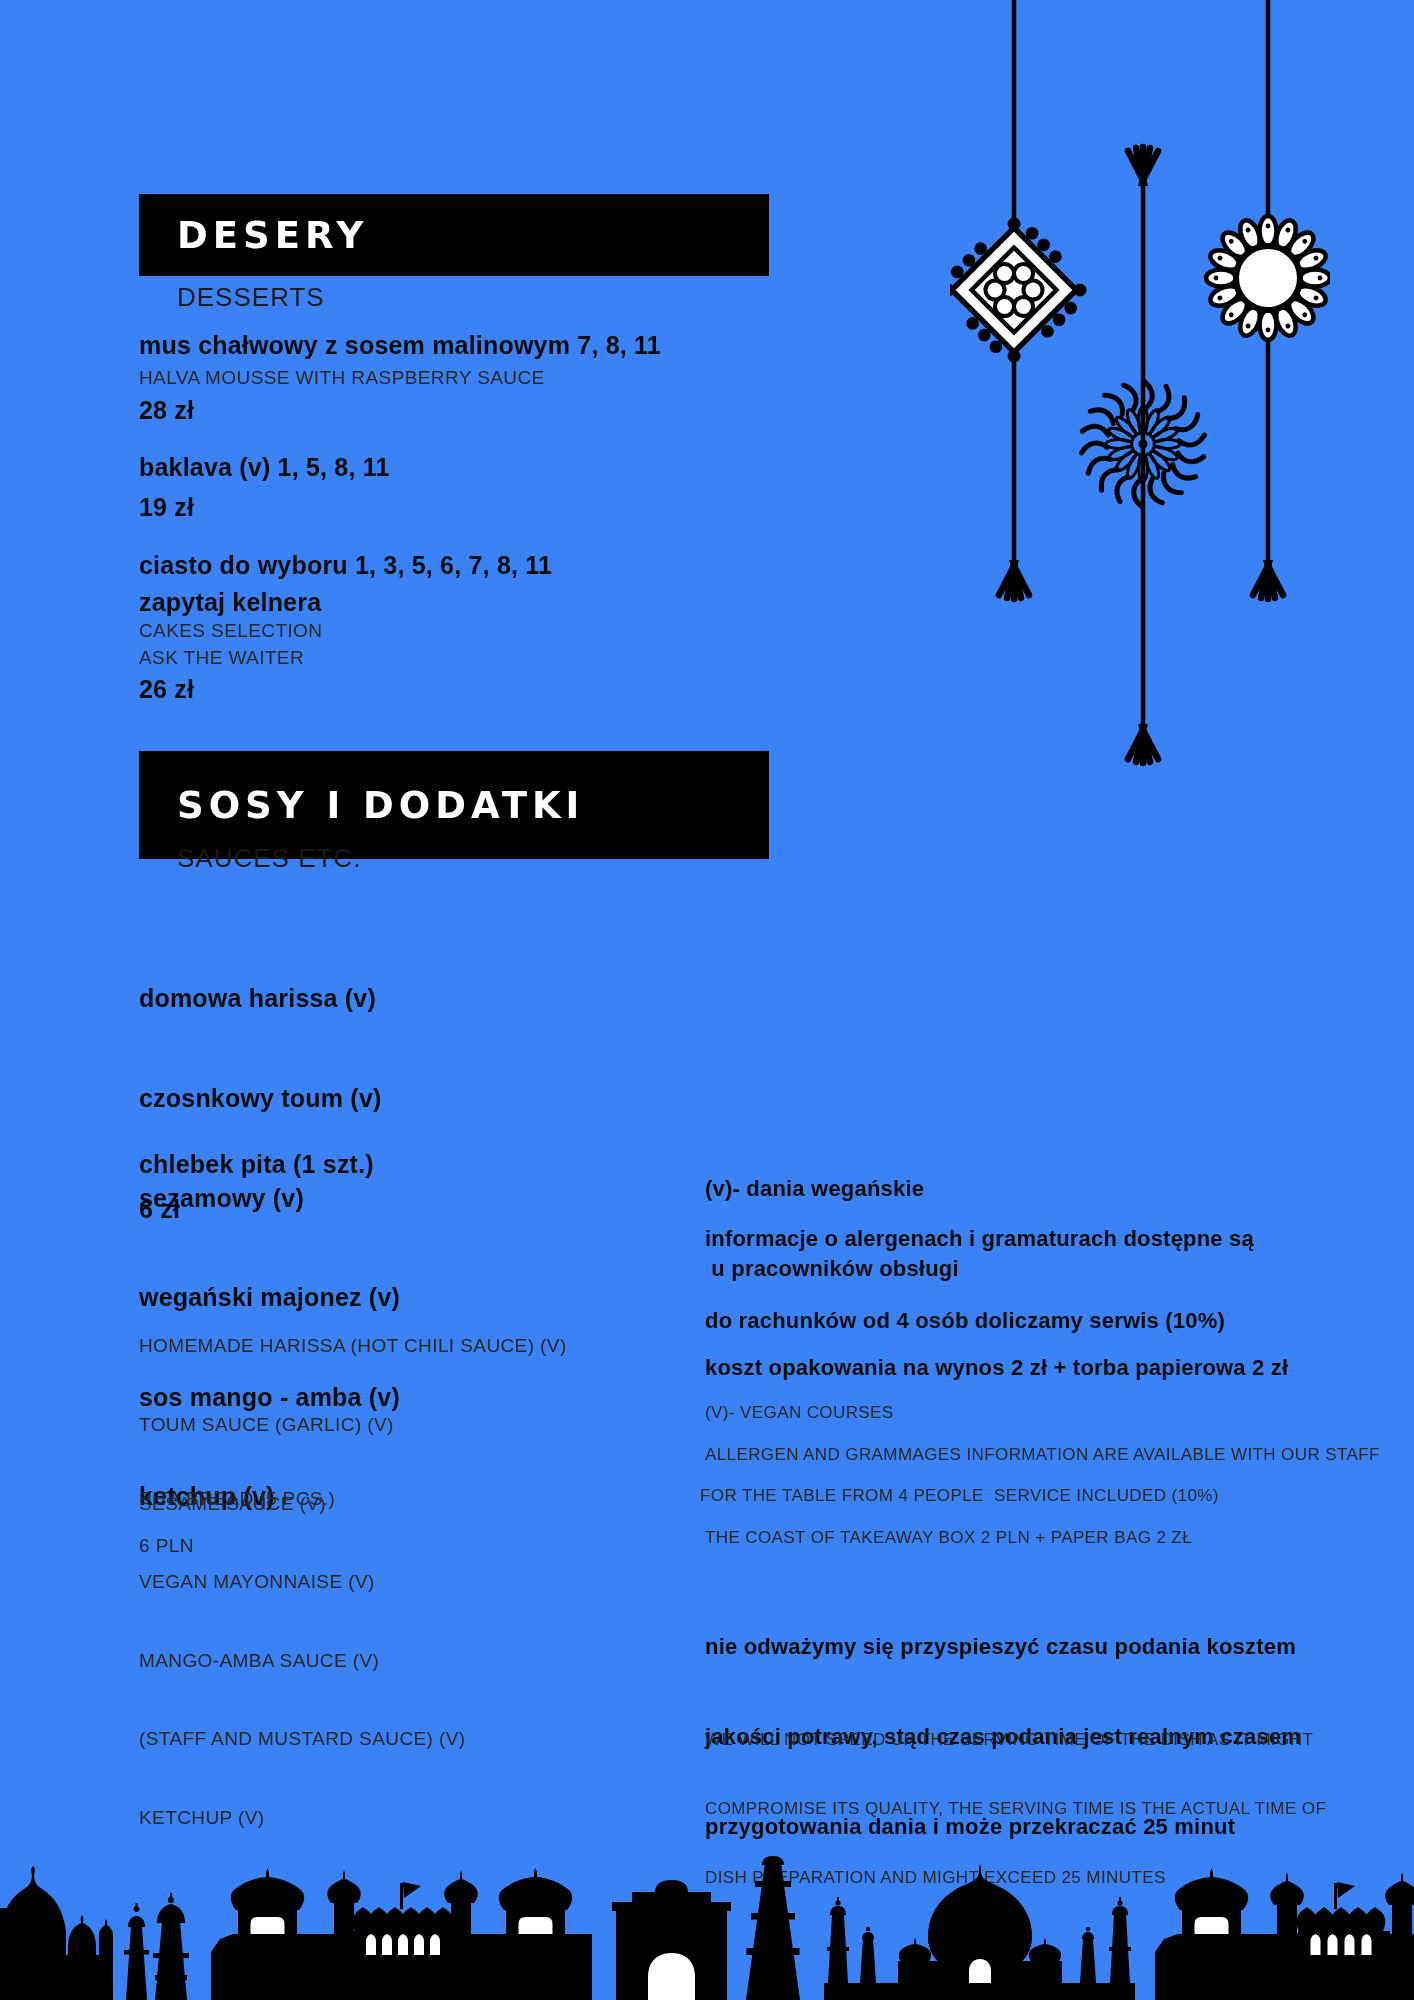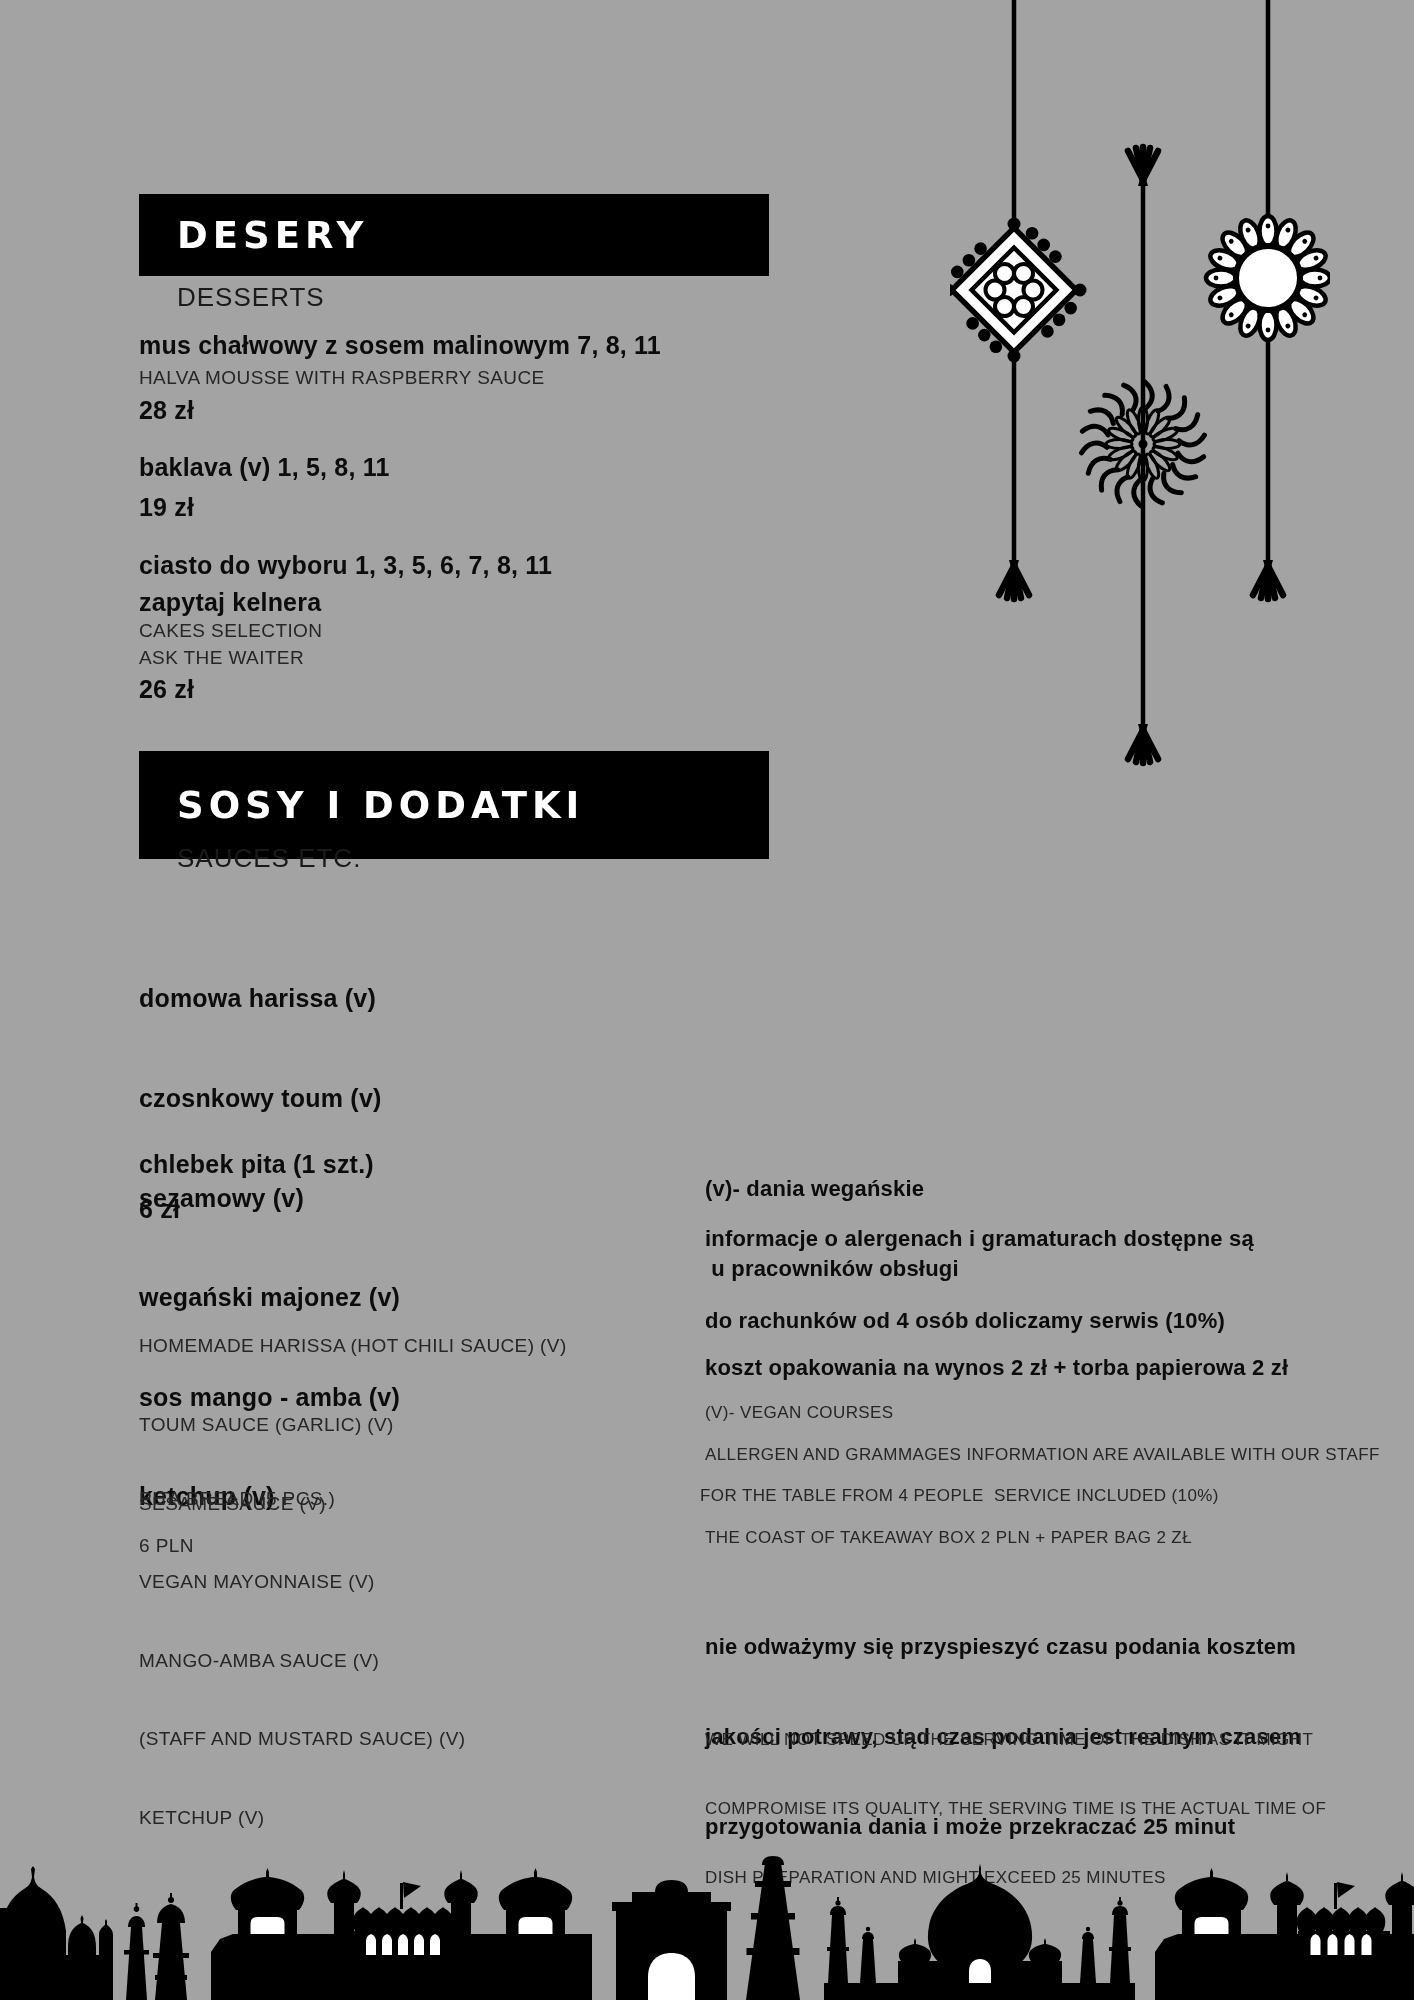--- a/index.html
+++ b/index.html
@@ -1,16 +1,16 @@
 <!DOCTYPE html>
 <html><head>
 <meta charset="utf-8">
 <style>
   html,body{margin:0;padding:0;background:#fff;}
-  .page{position:relative;width:1414px;height:2000px;background:#a3a3a3;overflow:hidden;
+  .page{position:relative;width:1414px;height:2000px;background:#3b82f6;overflow:hidden;
         font-family:"Liberation Sans","DejaVu Sans",sans-serif;color:#0c0c0c;}
   .abs{position:absolute;white-space:pre;}
   .bar{position:absolute;left:139px;width:630px;background:#000;color:#fff;
        display:flex;align-items:center;padding-left:38px;box-sizing:border-box;}
   .bar-title{font-family:"DejaVu Sans","Liberation Sans",sans-serif;font-weight:800;
              font-size:37px;letter-spacing:5px;}
   .sub-header{font-size:26px;font-weight:400;color:#1a1a1a;letter-spacing:1px;}
   .t-bold{font-size:25px;font-weight:700;color:#0c0c0c;letter-spacing:0.2px;}
   .t-caps{font-size:19px;font-weight:400;color:#262626;letter-spacing:0.4px;}
   .plist{position:absolute;left:139px;font-size:25px;font-weight:700;line-height:33.2px;

